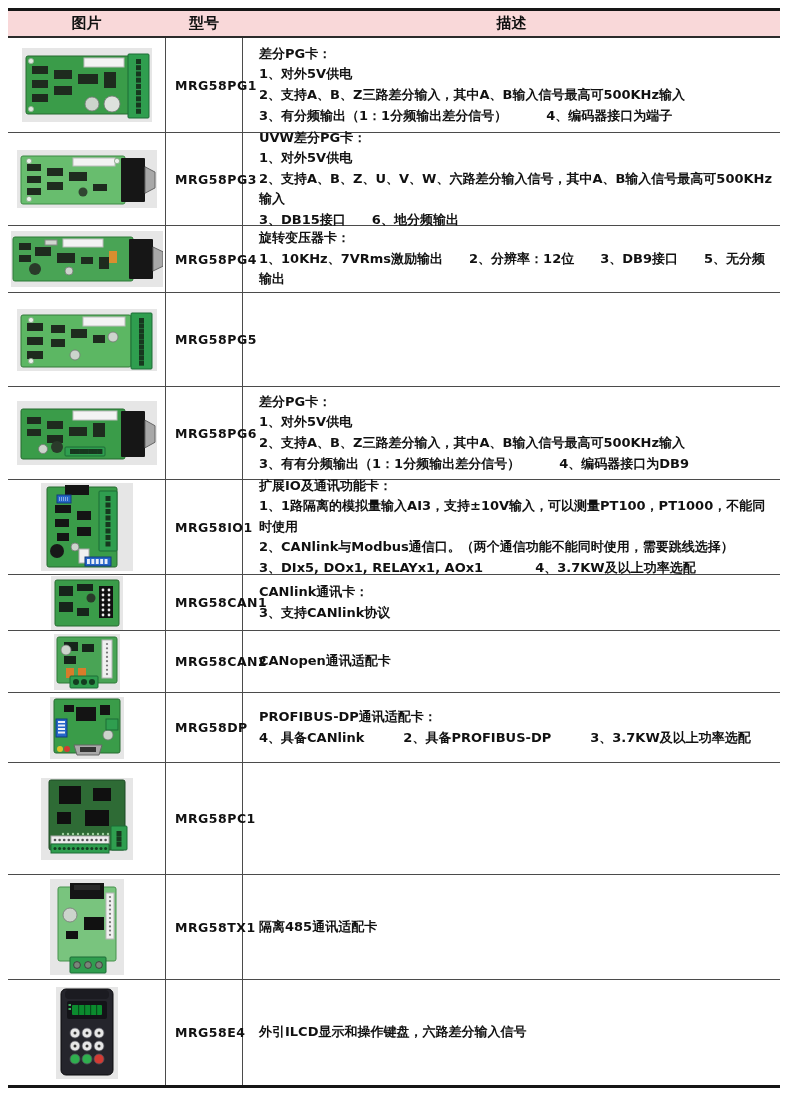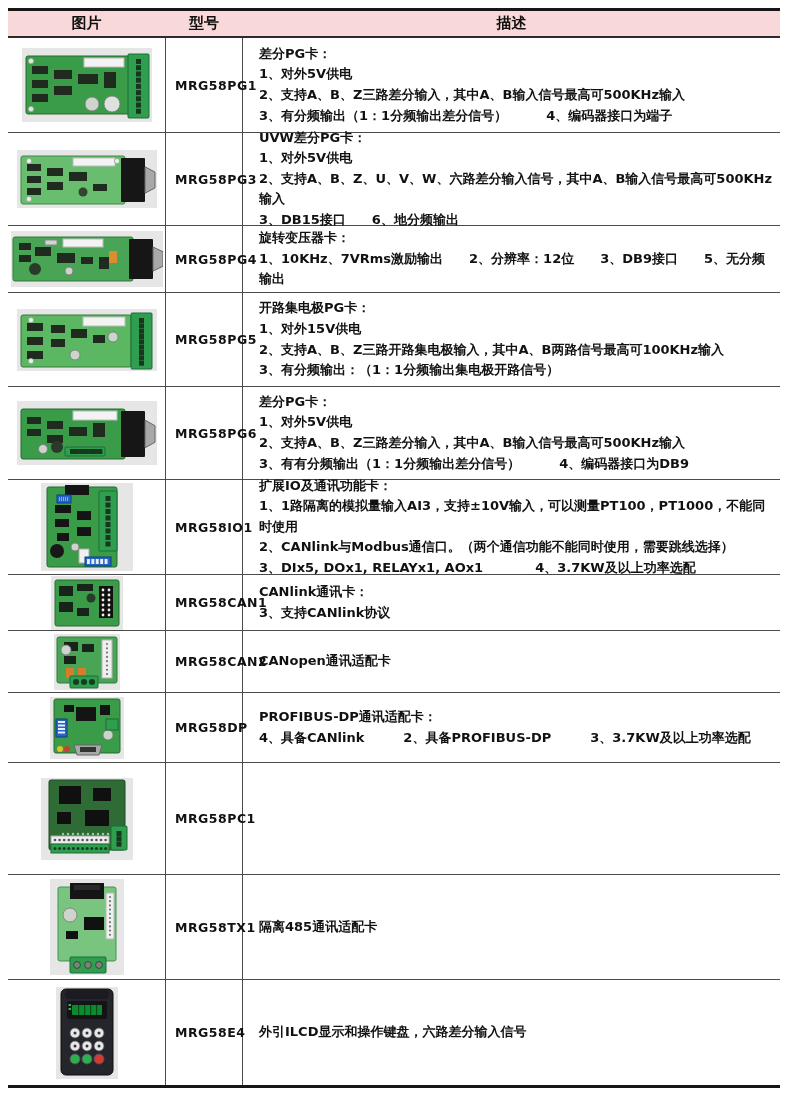--- a/index.html
+++ b/index.html
@@ -162,26 +162,20 @@
               <rect x="122" y="25" width="5" height="5" fill="#17381f"></rect>
               <rect x="122" y="30.333333333333332" width="5" height="5" fill="#17381f"></rect>
               <rect x="122" y="35.666666666666664" width="5" height="5" fill="#17381f"></rect>
               <rect x="122" y="41" width="5" height="5" fill="#17381f"></rect>
               <rect x="122" y="46.33333333333333" width="5" height="5" fill="#17381f"></rect>
               <rect x="122" y="51.666666666666664" width="5" height="5" fill="#17381f"></rect>
             </svg>
           </div>
         </div>
       <div class="c-model">MRG58PG5</div>
-      <div class="c-desc">
-          <div class="desc-text">开路集电极PG卡：
-1、对外15V供电
-2、支持A、B、Z三路开路集电极输入，其中A、B两路信号最高可100KHz输入
-3、有分频输出：（1：1分频输出集电极开路信号）</div>
-        </div>
     </div>
 
     <div class="row" style="height:93px">
       <div class="c-img">
           <div>
             <svg xmlns="http://www.w3.org/2000/svg" width="140" height="64" viewBox="0 0 140 64">
               <rect x="0" y="0" width="140" height="64" fill="#e6e6e6"></rect>
               <rect x="4" y="8" width="104" height="50" rx="2" fill="#3a9c49" stroke="#276b31"></rect>
               <rect x="56" y="10" width="44" height="9" fill="#f3f3f3" stroke="#bcbcbc"></rect>
               <rect x="10" y="16" width="14" height="7" fill="#1e2b1e"></rect>

